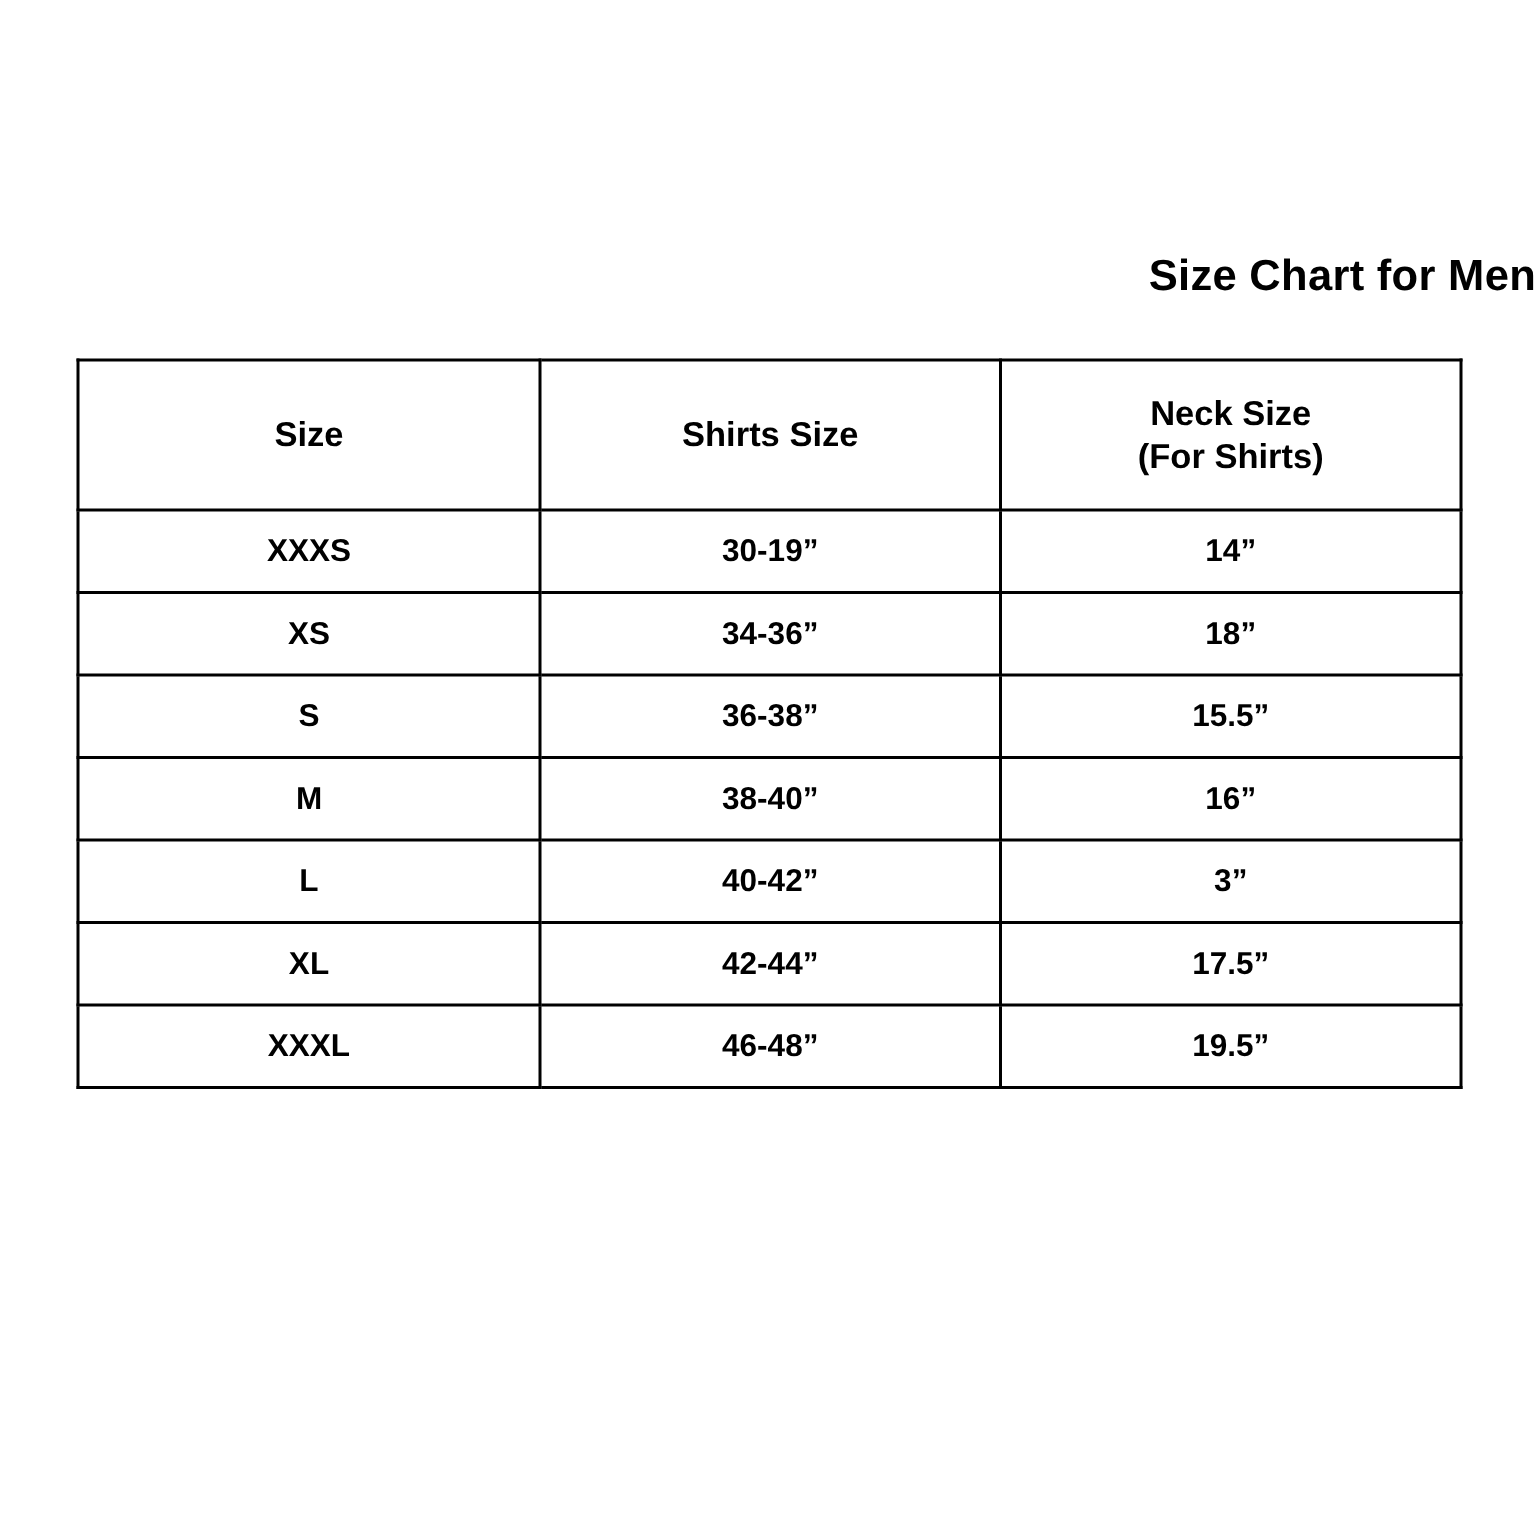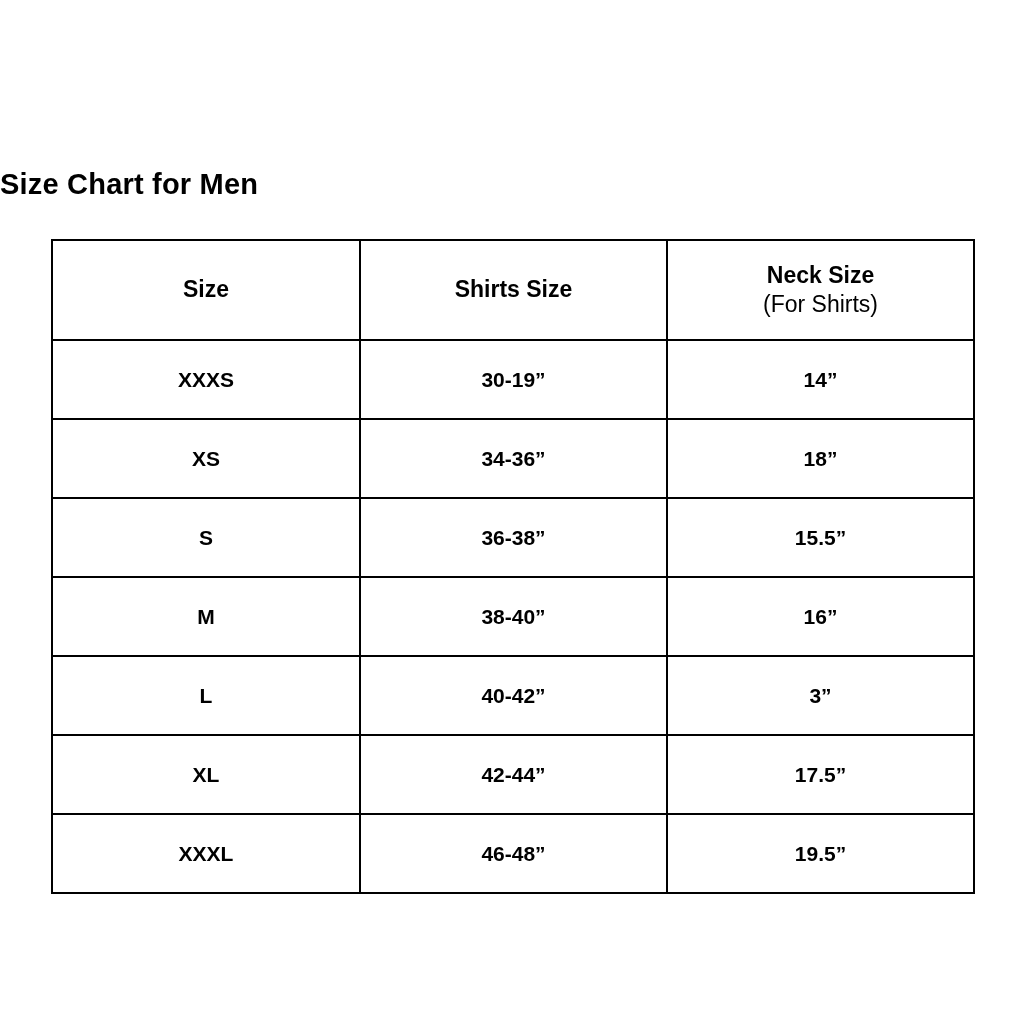--- a/index.html
+++ b/index.html
@@ -19,21 +19,21 @@
     width: 1024px;
     height: 1024px;
     background: #ffffff;
     box-sizing: border-box;
   }
   .chart-title {
     position: absolute;
     top: 168px;
     left: 0;
     width: 1024px;
-    text-align: left;
+    text-align: right;
     font-size: 29px;
     font-weight: bold;
     letter-spacing: 0.2px;
     color: #000000;
   }
   .table-wrap {
     position: absolute;
     top: 239px;
     left: 51px;
     width: 1010px;
@@ -57,26 +57,26 @@
 
   table.size-table thead th {
     height: 98px;
     font-size: 23px;
     line-height: 1.28;
     padding: 0 6px;
   }
   table.size-table thead th .sub {
     display: block;
     font-size: 23px;
-    font-weight: normal;
+    font-weight: bold;
   }
   table.size-table tbody td {
     height: 53px;
     font-size: 21px;
-    padding: 12px 6px;
+    padding: 0 6px;
   }
   table.size-table tbody td.col-size {
     font-size: 21px;
   }
 </style>
 </head>
 <body>
 
 <div class="page">
 

